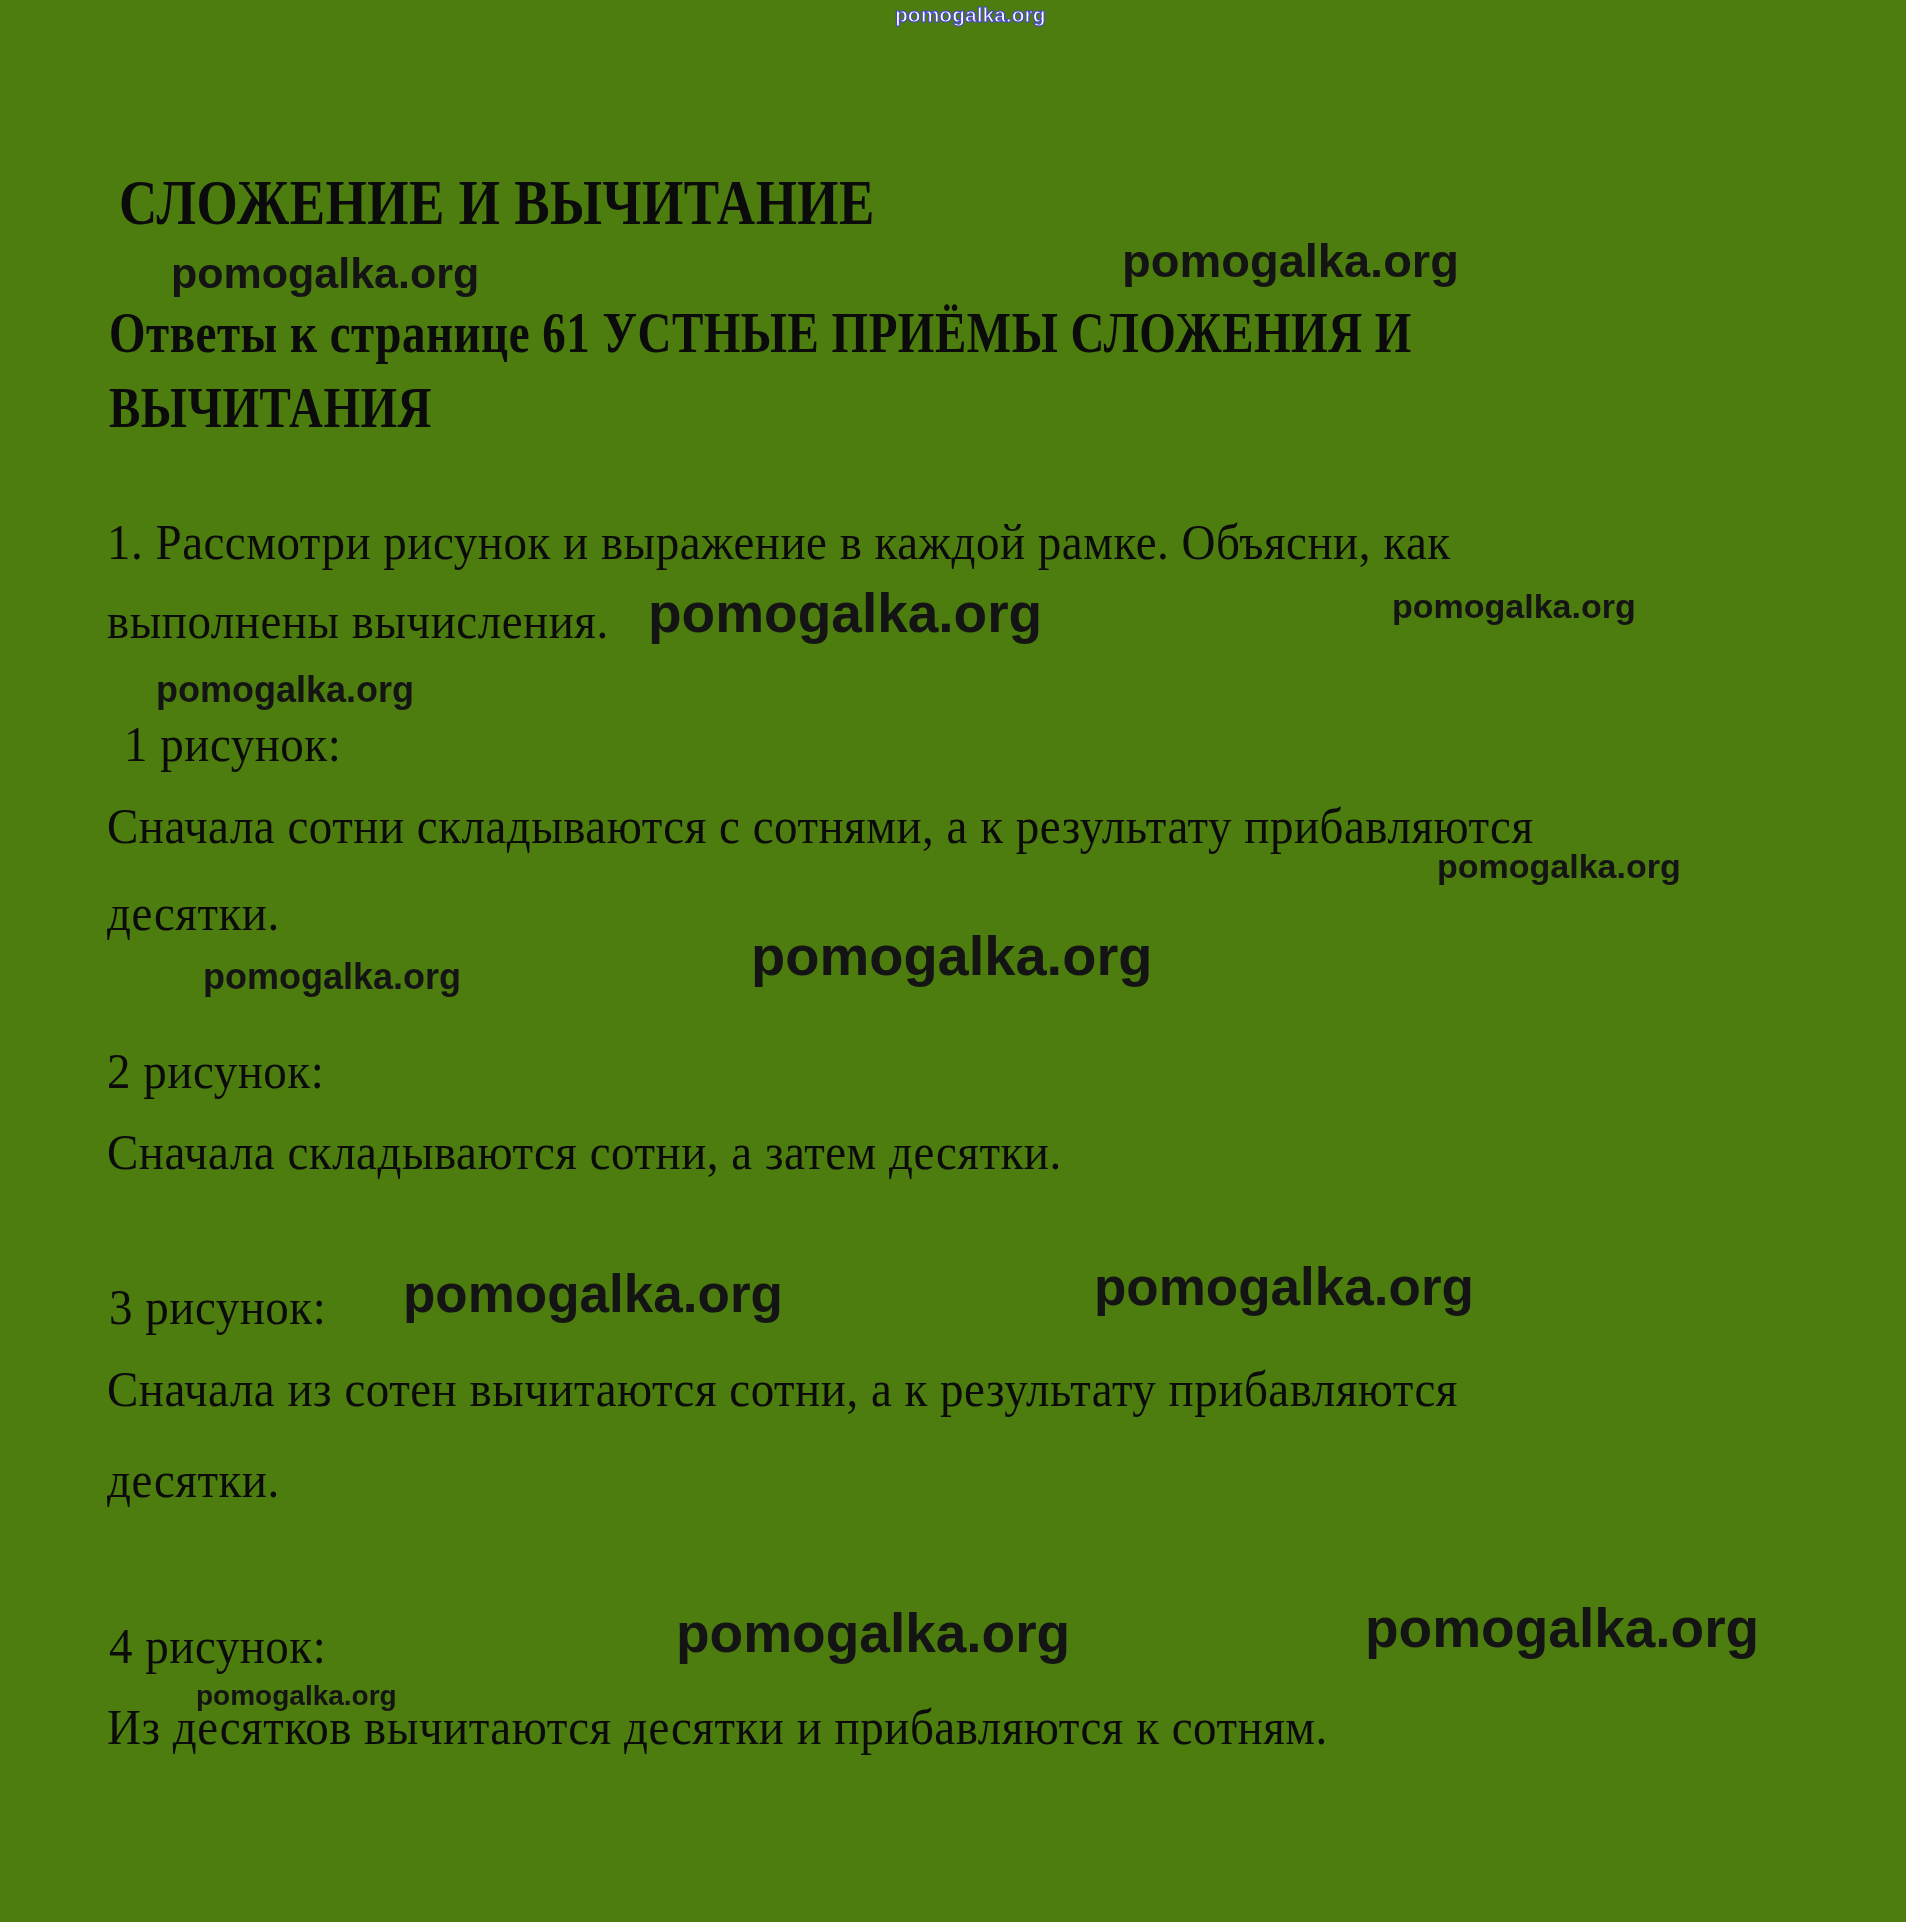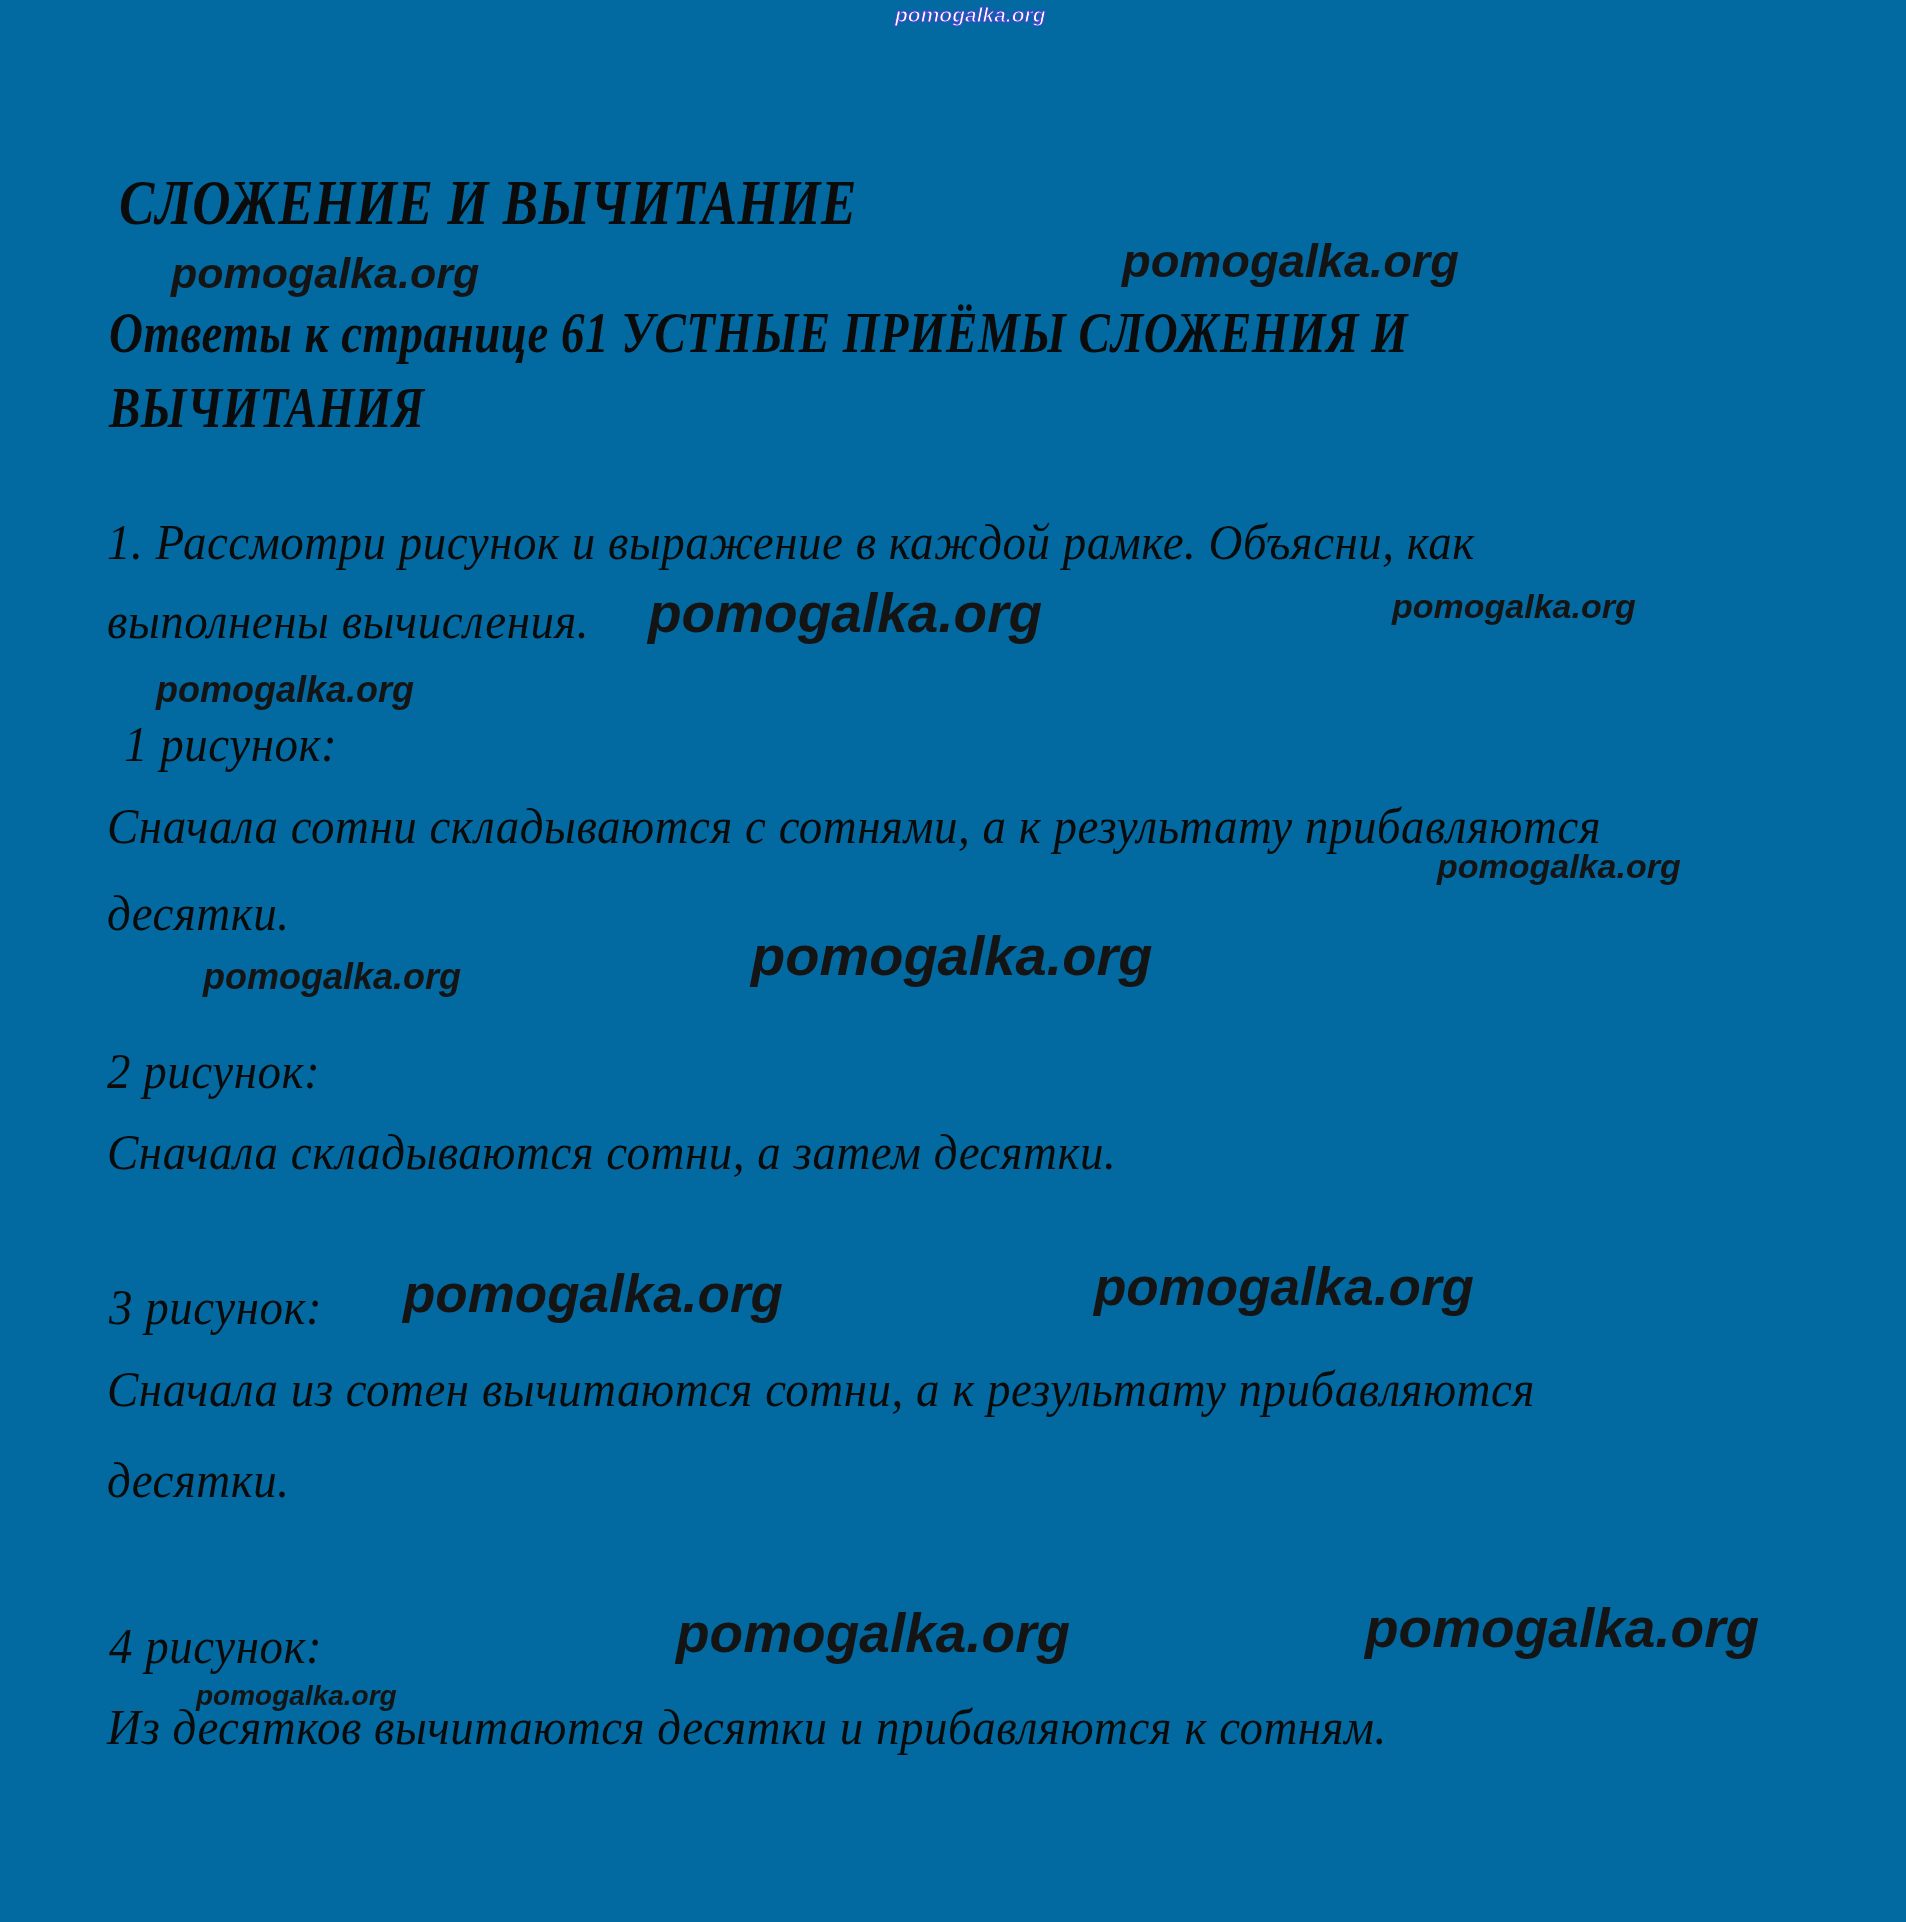--- a/index.html
+++ b/index.html
@@ -1,24 +1,23 @@
 <!DOCTYPE html>
 <html style="font-size:15px"><head>
 <meta charset="utf-8">
 <style>
   html, body { margin: 0; padding: 0; background: #ffffff; }
   .page {
     position: relative;
     width: 1907px;
     height: 1923px;
-    background: #0369a1;
+    background: #4d7c0f;
     overflow: hidden;
     font-family: "Liberation Serif", serif;
     color: #0b0b0b;
-    font-style: italic;
   }
   .abs { position: absolute; white-space: nowrap; line-height: 1; }
 
   
   .h1 {
     font-size: 53px; font-weight: bold; letter-spacing: 0.5px;
     transform: scaleY(1.2); transform-origin: top left;
   }
   .h2 {
     font-size: 47px; font-weight: bold; letter-spacing: 0.5px;

